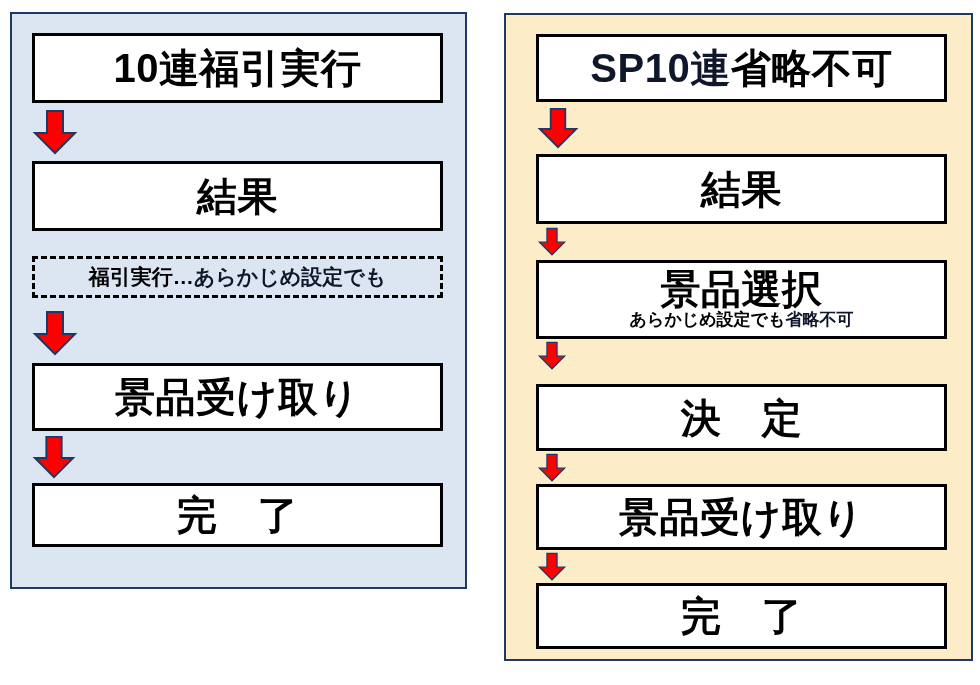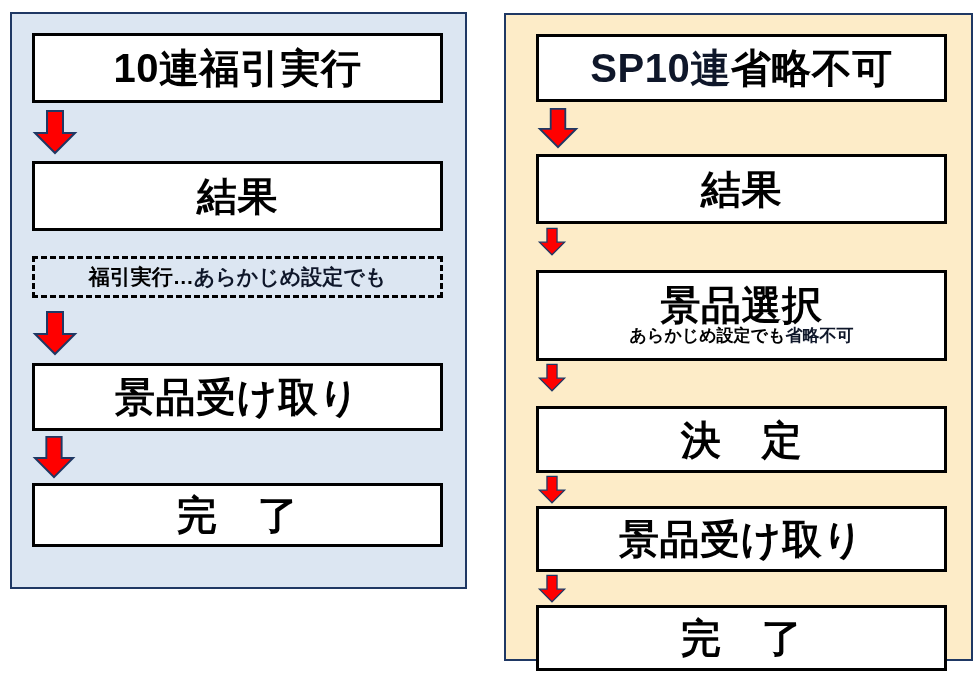--- a/index.html
+++ b/index.html
@@ -185,21 +185,21 @@
         <span class="blk">結果</span>
       </div>
     </div>
 
     <div class="arrow" style="margin-top:3px;">
       <svg width="32" height="29" viewBox="0 0 46 46" aria-hidden="true">
         <polygon points="15,2 31,2 31,24 43,24 23,44 3,24 15,24" fill="#ff0000" stroke="#1f3864" stroke-width="2"></polygon>
       </svg>
     </div>
 
-    <div class="node" style="width:411px;height:91px;margin-top:14px;padding-bottom:2px;">
+    <div class="node" style="width:411px;height:79px;margin-top:4px;padding-bottom:2px;">
       <div class="node-main">
         <span class="blk">景品選択</span>
       </div>
       <div class="node-sub">
         <span class="blk">あらかじめ設定でも</span><span class="red">省略不可</span>
       </div>
     </div>
 
     <div class="arrow" style="margin-top:2px;">
       <svg width="32" height="29" viewBox="0 0 46 46" aria-hidden="true">

